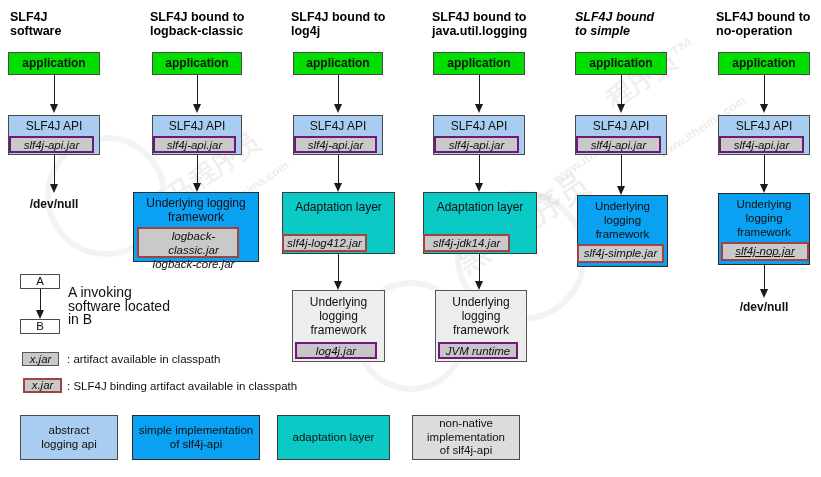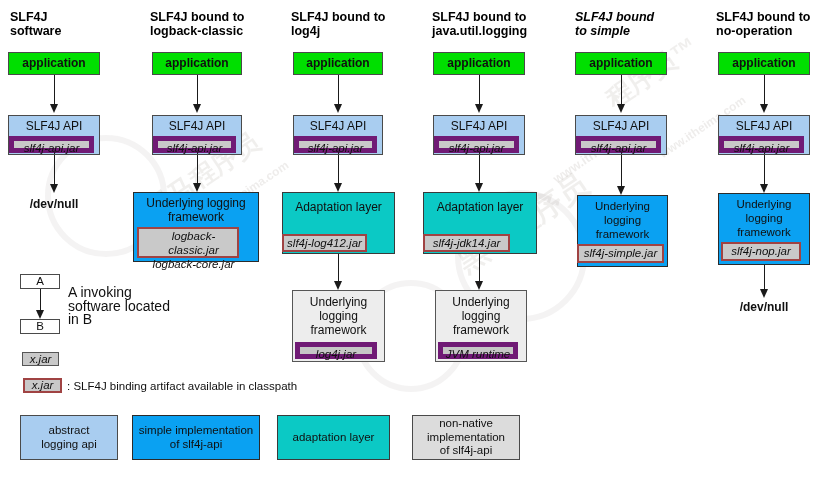--- a/index.html
+++ b/index.html
@@ -13,21 +13,21 @@
   }
   .box {
     position:absolute; box-sizing:border-box; border:1px solid #4a4a4a;
     text-align:center; font-size:12px;
   }
   .app { background:var(--green); line-height:21px;font-weight:bold; }
   .api-box { background:var(--light_blue); }
   .api-label { position:absolute; left:0; right:0; top:1px; height:19px; line-height:19px; }
   .jar {
     position:absolute; box-sizing:border-box; background:var(--gray_jar);
-    border:5px solid #701a75; font-style:italic; font-size:11.5px;
+    border:2px solid #701a75; font-style:italic; font-size:11.5px;
     text-align:center; line-height:15px;
   }
   .jar-red { border:2px solid var(--binding_border); line-height:14px; }
   .fw-blue { background:var(--blue); border:1px solid #2b2b2b; }
   .fw-teal { background:var(--teal); border:1px solid #3a3a3a; }
   .fw-gray { background:var(--light_gray); border:1px solid #565656; }
   .lbl { position:absolute; left:0; right:0; white-space:pre-line; }
   .sink { position:absolute; font-weight:bold; font-size:12px; text-align:center; }
   .arrow { position:absolute; width:10px; }
   .arrow .shaft { position:absolute; left:50%; margin-left:-0.5px; top:0; bottom:6px; width:1.2px; background:#1a1a1a; }
@@ -198,39 +198,40 @@
     <div class="jar" style="left:0; bottom:1px; width:85px; height:17px;">slf4j-api.jar</div>
   </div>
   <div class="arrow" style="left:759px; top:155px; height:38px;">
       <div class="shaft"></div>
       <div class="head"></div>
     </div>
   <div class="box fw-blue" style="left:718px; top:193px; width:92px; height:72px;">
     <div class="lbl" style="top:3px; line-height:14px; font-size:11.5px;">Underlying
 logging
 framework</div>
-    <div class="jar jar-red" style="left:2px; bottom:3px; width:80px; height:19px; line-height:15px;">slf4j-nop.jar</div>
+    <div class="jar jar-red" style="left:2px; bottom:3px; width:88px; height:19px; line-height:15px;text-decoration:underline;">slf4j-nop.jar</div>
   </div>
   <div class="arrow" style="left:759px; top:265px; height:33px;">
       <div class="shaft"></div>
       <div class="head"></div>
     </div>
   <div class="sink" style="left:718px; top:300px; width:92px;">/dev/null</div>
 
   <div class="box" style="left:20px; top:274px; width:40px; height:15px; background:#fff; line-height:13px; font-size:11.5px;">A</div>
   <div class="arrow" style="left:35px; top:289px; height:30px;">
       <div class="shaft"></div>
       <div class="head"></div>
     </div>
   <div class="box" style="left:20px; top:319px; width:40px; height:15px; background:#fff; line-height:13px; font-size:11.5px;">B</div>
   <div class="lbl" style="left:68px; top:286px; right:auto; font-size:14px; line-height:13.5px;">A invoking
 software located
 in B</div>
 
   <div class="jar" style="left:22px; top:352px; width:37px; height:14px; line-height:12px; border:1px solid #565656;">x.jar</div>
+  <div class="leg-note" style="left:67px; top:353px;">: artifact available in classpath</div>
   <div class="jar jar-red" style="left:23px; top:378px; width:39px; height:15px; line-height:11px;">x.jar</div>
   <div class="leg-note" style="left:67px; top:380px;">: SLF4J binding artifact available in classpath</div>
 
   <div class="box leg-type" style="left:20px; top:415px; width:98px; height:45px; background:var(--light_blue);">
     <span class="lbl">abstract
 logging api</span>
   </div>
   <div class="box leg-type" style="left:132px; top:415px; width:128px; height:45px; background:var(--blue); border:1px solid #2b2b2b;">
     <span class="lbl">simple implementation
 of slf4j-api</span>

